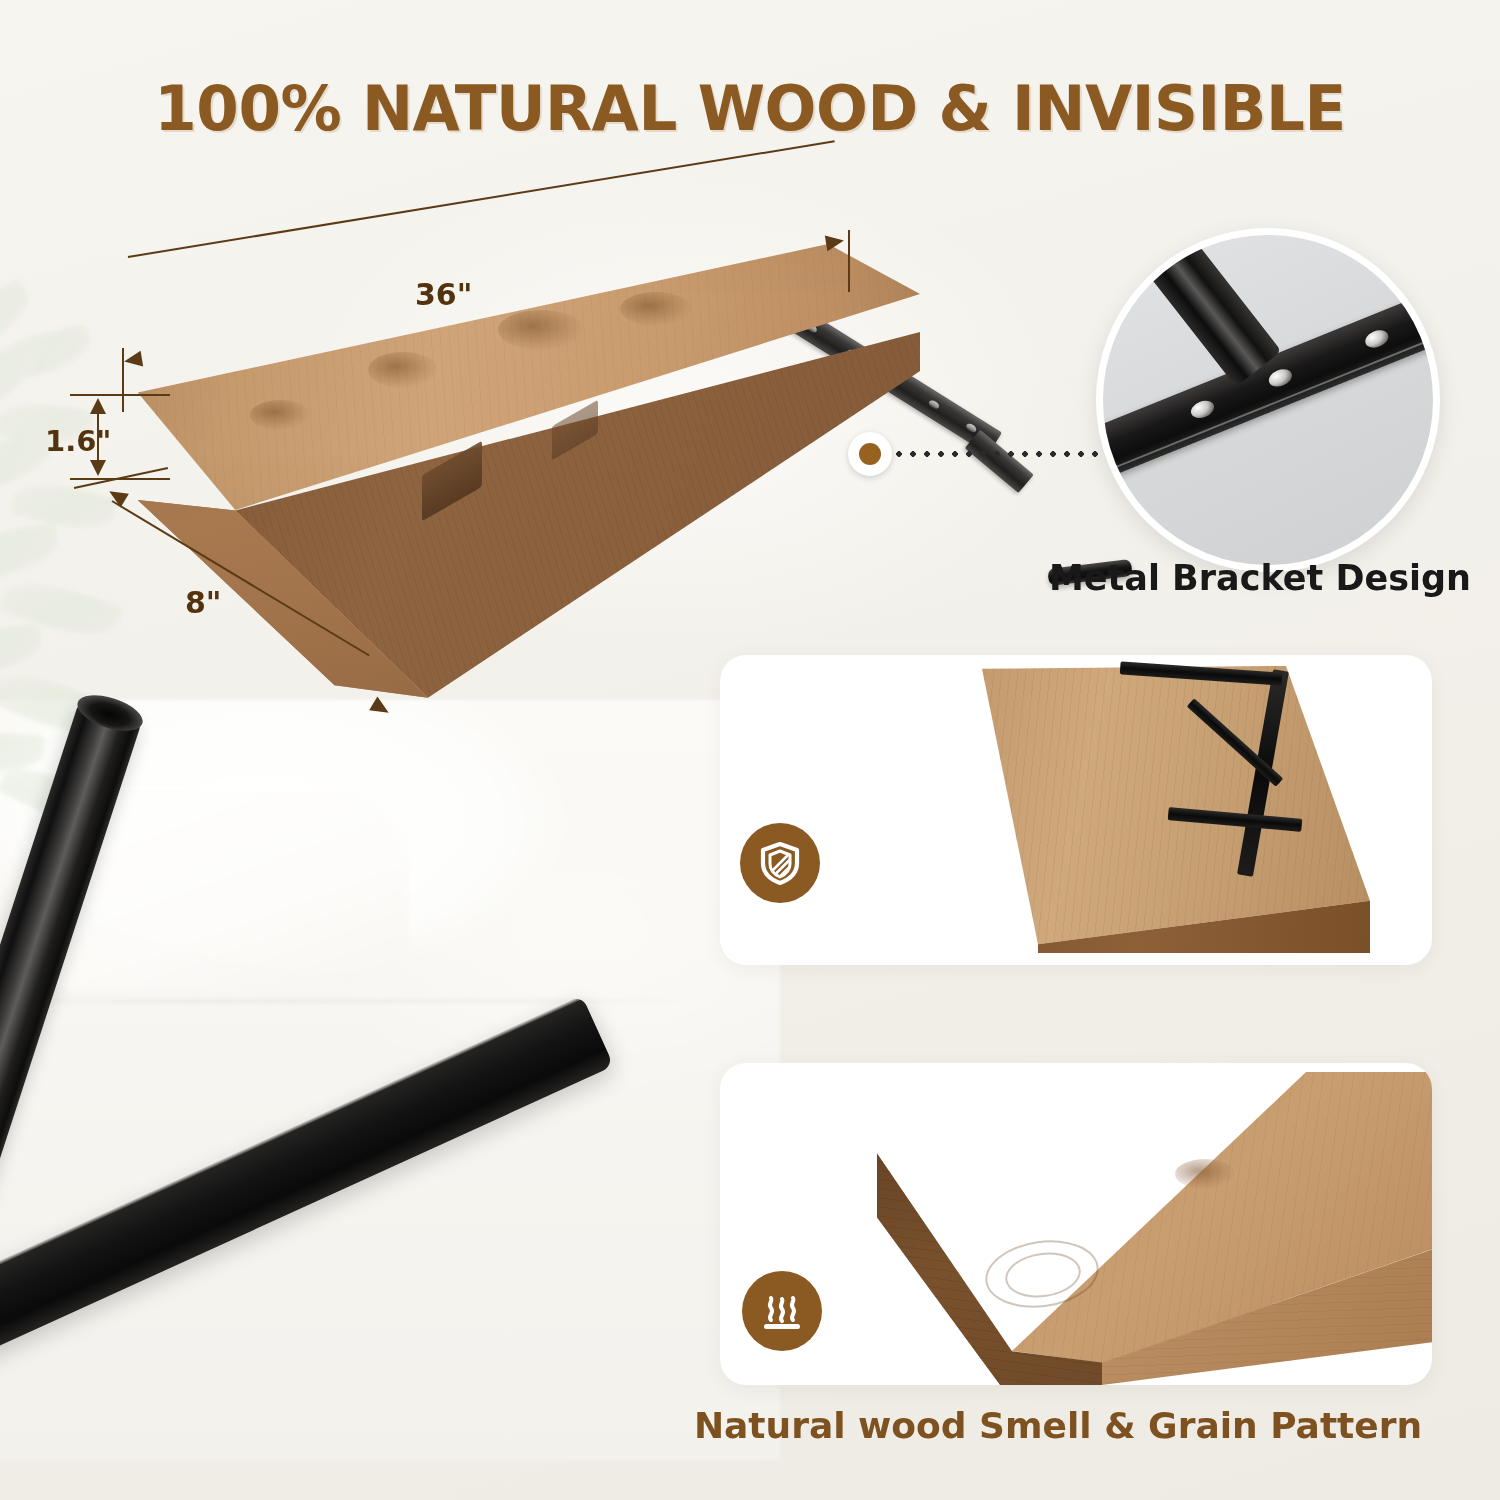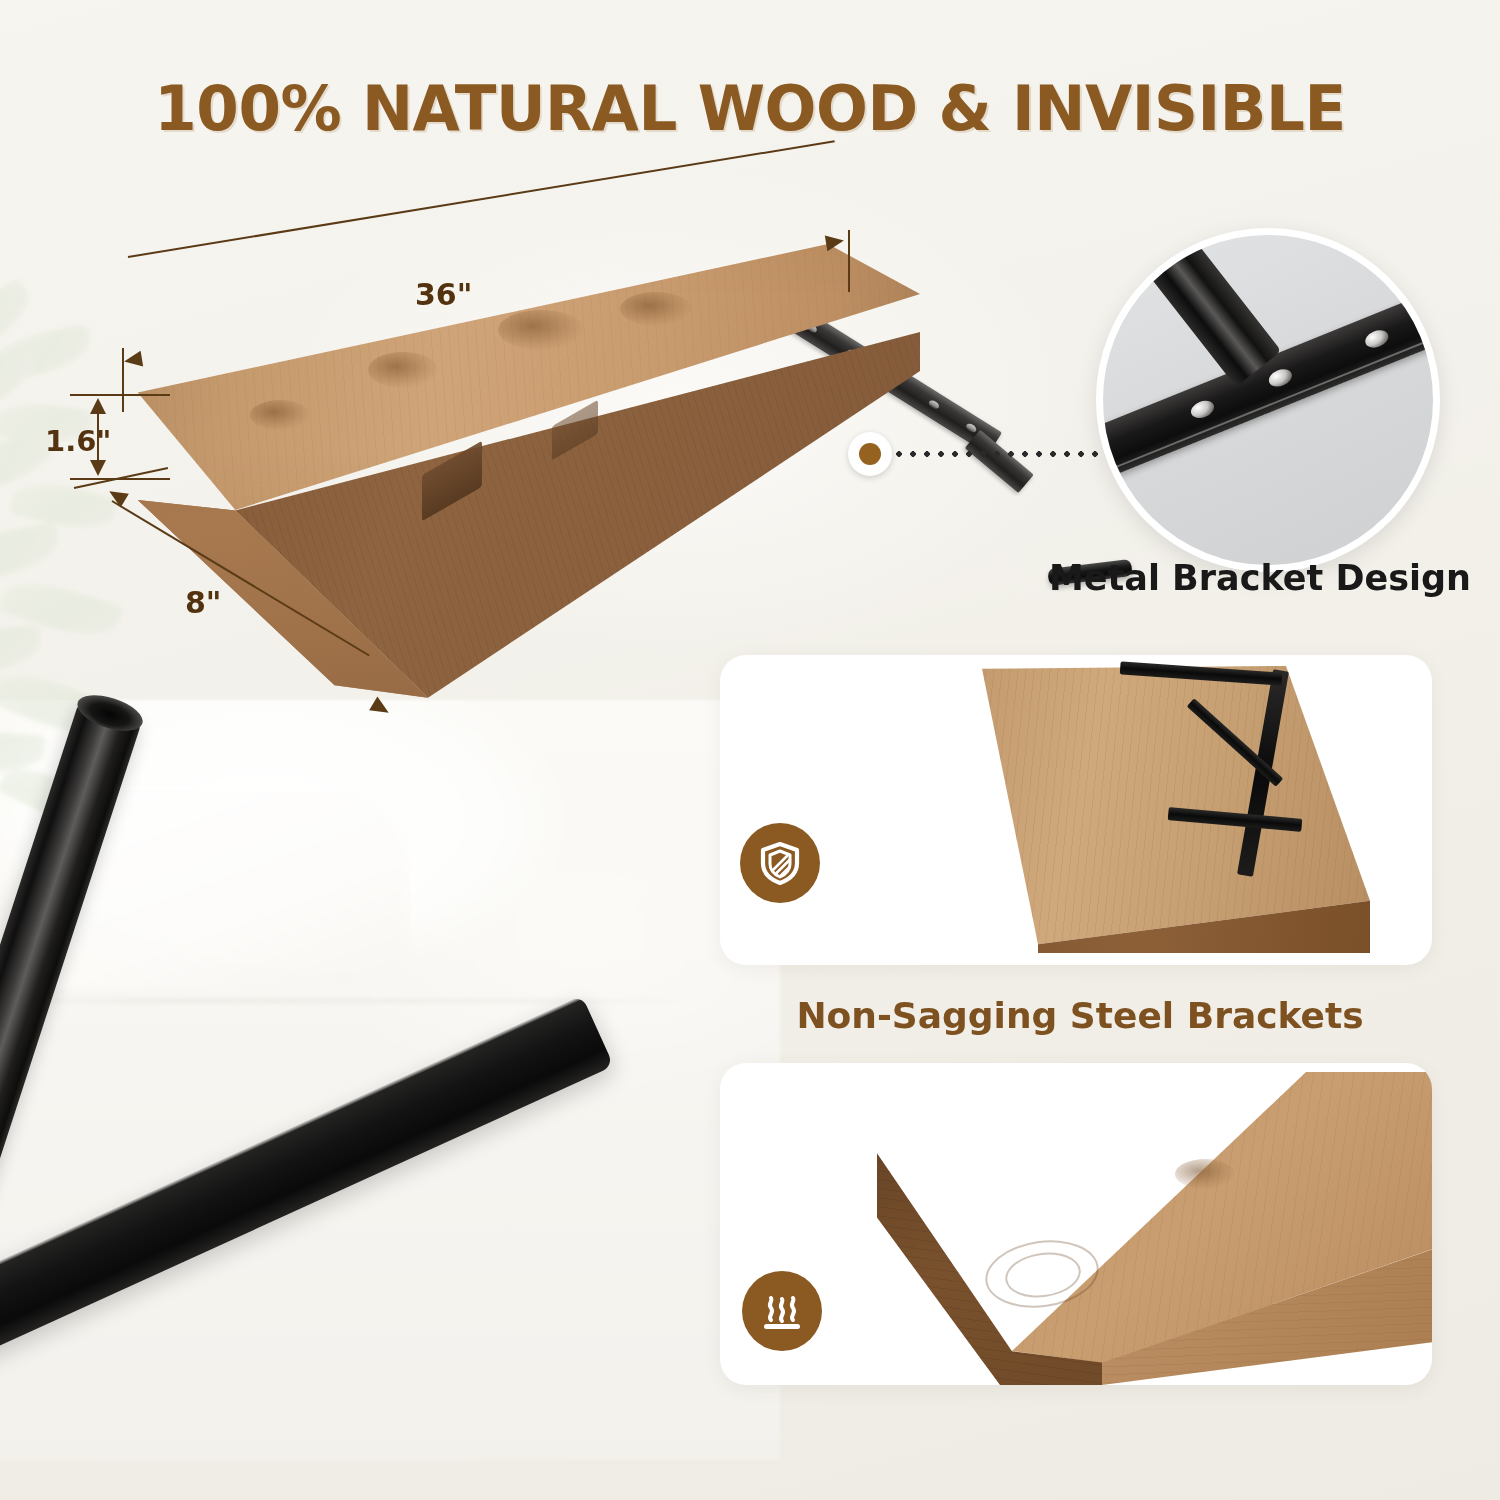--- a/index.html
+++ b/index.html
@@ -571,21 +571,20 @@
         <path d="M24 12 L34 16 V25 C34 31.5 29.5 35.5 24 38 C18.5 35.5 14 31.5 14 25 V16 Z" fill="none" stroke="#ffffff" stroke-width="3" stroke-linejoin="round"></path>
         <g stroke="#ffffff" stroke-width="2.6" stroke-linecap="round">
           <line x1="17" y1="31" x2="31" y2="17"></line>
           <line x1="19.5" y1="35" x2="33" y2="21.5"></line>
           <line x1="24.5" y1="37" x2="33.5" y2="28"></line>
         </g>
       </svg>
     </div>
   </div>
 
-  <div class="card-caption" id="caption-brackets">Non-Sagging Steel Brackets</div>
 
   <div class="card" id="card-grain">
     <div class="c3-top"></div>
     <div class="c3-front"></div>
     <div class="c3-side"></div>
     <div class="c3-ring" style="left:265px; top:178px; width:110px; height:62px; transform:rotate(-8deg);"></div>
     <div class="c3-ring" style="left:285px; top:190px; width:72px;  height:40px; transform:rotate(-8deg);"></div>
     <div class="plank-knot" style="left:455px; top:96px; width:60px; height:30px;"></div>
 
     <div class="badge" style="left:22px; top:208px;">
@@ -593,14 +592,15 @@
         <g fill="none" stroke="#ffffff" stroke-width="4" stroke-linecap="round">
           <path d="M14 34 C10 30 18 27 14 22 C10.5 18 16 15 14 12"></path>
           <path d="M25 35 C21 31 29 28 25 23 C21.5 19 27 16 25 13"></path>
           <path d="M36 34 C32 30 40 27 36 22 C32.5 18 38 15 36 12"></path>
         </g>
         <rect x="7" y="38" width="36" height="5" rx="2.5" fill="#ffffff"></rect>
       </svg>
     </div>
   </div>
 
+  <div class="card-caption" id="caption-grain">Natural wood Smell &amp; Grain Pattern</div>
 
 </div>
 
 </body></html>

